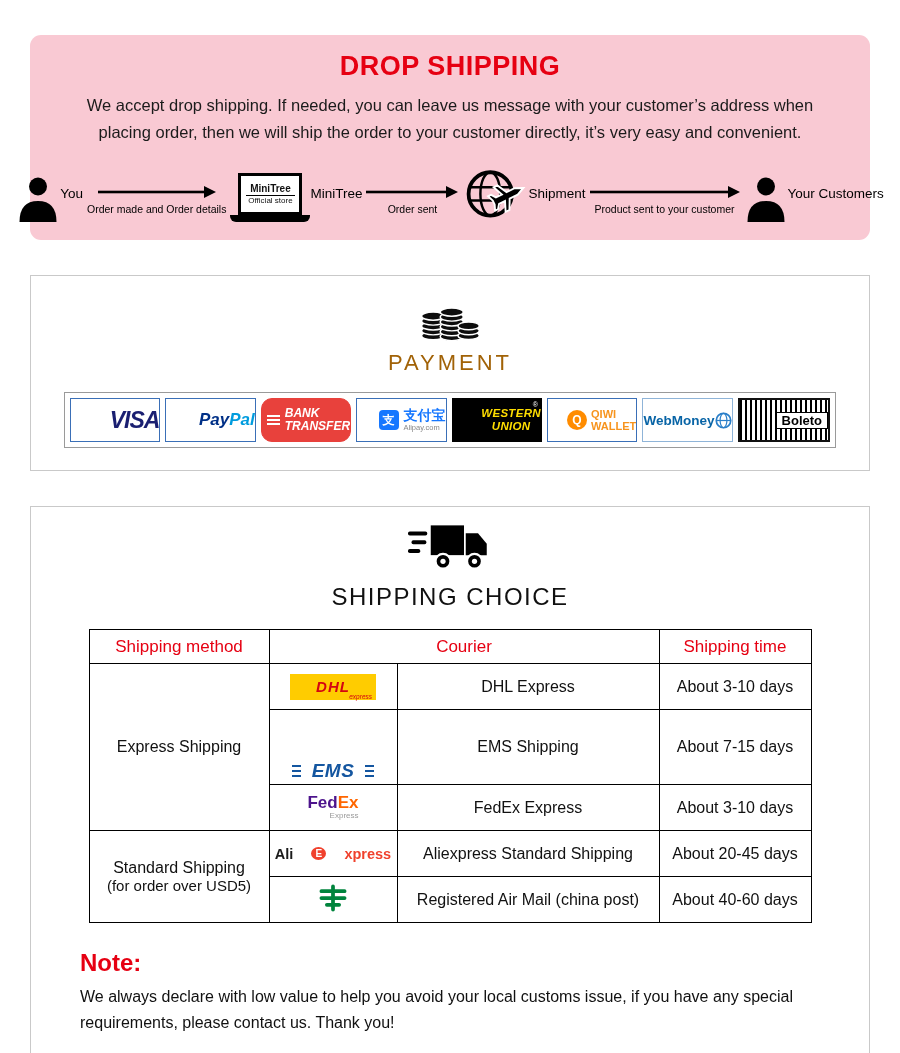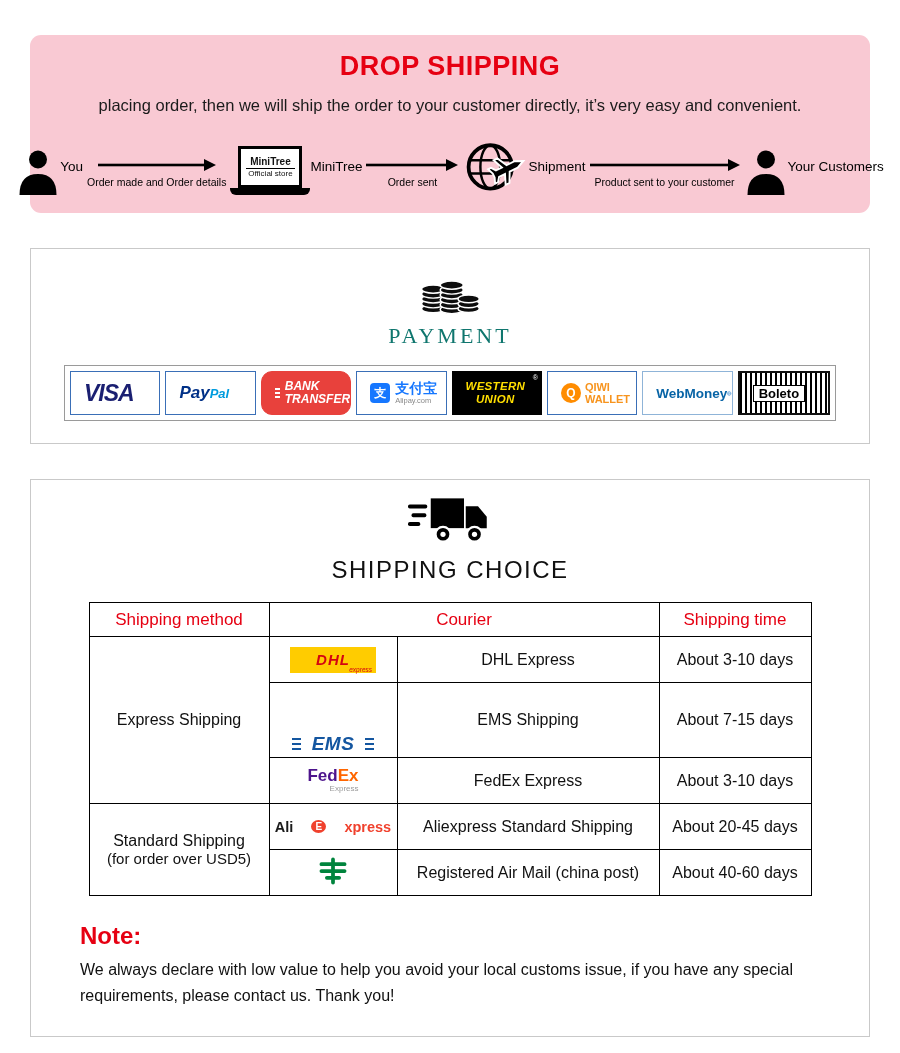--- a/index.html
+++ b/index.html
@@ -20,26 +20,26 @@
   .laptop-screen { width:64px; height:42px; border:3px solid #000; background:#fff; display:flex; flex-direction:column; align-items:center; justify-content:center; line-height:1.15; }
   .laptop-line1 { font-size:10px; font-weight:bold; }
   .laptop-line2 { font-size:8px; border-top:1px solid #000; padding:0 2px; }
   .laptop-base { width:80px; height:7px; background:#000; border-radius:0 0 6px 6px; }
 
   
   .card { margin:35px 30px 0; border:1px solid #c9c9c9; text-align:center; background:#fff; }
 
   
   .payment-card { padding:16px 0 22px; }
-  .payment-title { margin-top:4px; font-size:22px; letter-spacing:3px; color:#0f766e;font-family:Liberation Serif, serif; }
+  .payment-title { margin-top:4px; font-size:22px; letter-spacing:3px; color:#a16207; }
   .pay-strip { margin:16px auto 0; width:772px; border:1px solid #9a9a9a; padding:5px; display:flex; gap:5px; }
-  .pay-box { flex:1 1 0; height:44px; border:1px solid #3a6fb7; background:#fff; display:flex; align-items:center; justify-content:flex-start; position:relative; overflow:hidden;padding-left:13px; }
+  .pay-box { flex:1 1 0; height:44px; border:1px solid #3a6fb7; background:#fff; display:flex; align-items:center; justify-content:flex-end; position:relative; overflow:hidden; }
   .visa-text { font-style:italic; font-weight:bold; font-size:23px; color:#1A1F71; letter-spacing:-1px; }
   .pp-1 { font-style:italic; font-weight:bold; font-size:17px; color:#003087; }
-  .pp-2 { font-style:italic; font-weight:bold; font-size:13px; color:#009CDE; }
+  .pp-2 { font-style:italic; font-weight:bold; font-size:17px; color:#009CDE; }
   .bank-box { background:#E8413C; border-color:#E8413C; gap:5px;border-radius:11px; }
   .bank-icon { width:13px; height:11px; background:repeating-linear-gradient(180deg,#fff 0 2px,transparent 2px 4px); }
   .bank-lines { text-align:left; color:#fff; font-style:italic; font-weight:bold; font-size:12px; line-height:13px; }
   .alipay-box { gap:5px; }
   .alipay-icon { width:20px; height:20px; border-radius:4px; background:#1677FF; color:#fff; font-size:12px; font-weight:bold; display:flex; align-items:center; justify-content:center; }
   .alipay-lines { text-align:left; }
   .alipay-cn { font-size:14px; font-weight:bold; color:#1677FF; line-height:15px; }
   .alipay-sub { font-size:7.5px; color:#888; line-height:9px; }
   .wu-box { background:#000; border-color:#000; }
   .wu-lines { color:#FFDE00; font-weight:bold; font-style:italic; font-size:11.5px; line-height:13px; letter-spacing:0.3px; }
@@ -80,20 +80,21 @@
   .note-text { margin-top:7px; font-size:16px; line-height:1.65; color:#111; }
 </style>
 </head>
 <body>
 
 <div class="page">
 
   <section class="banner">
     <div class="banner-title">DROP SHIPPING</div>
     <div class="banner-desc">
+      <div>We accept drop shipping. If needed, you can leave us message with your customer’s address when</div>
       <div>placing order, then we will ship the order to your customer directly, it’s very easy and convenient.</div>
     </div>
 
     <div class="flow">
 
       <div class="flow-node">
         <div class="icon-slot">
           <svg width="44" height="46" viewBox="0 0 44 46">
             <circle cx="22" cy="10.5" r="9" fill="#000"></circle>
             <path d="M3.5 46 Q3.5 25 22 25 Q40.5 25 40.5 46 Z" fill="#000"></path>

